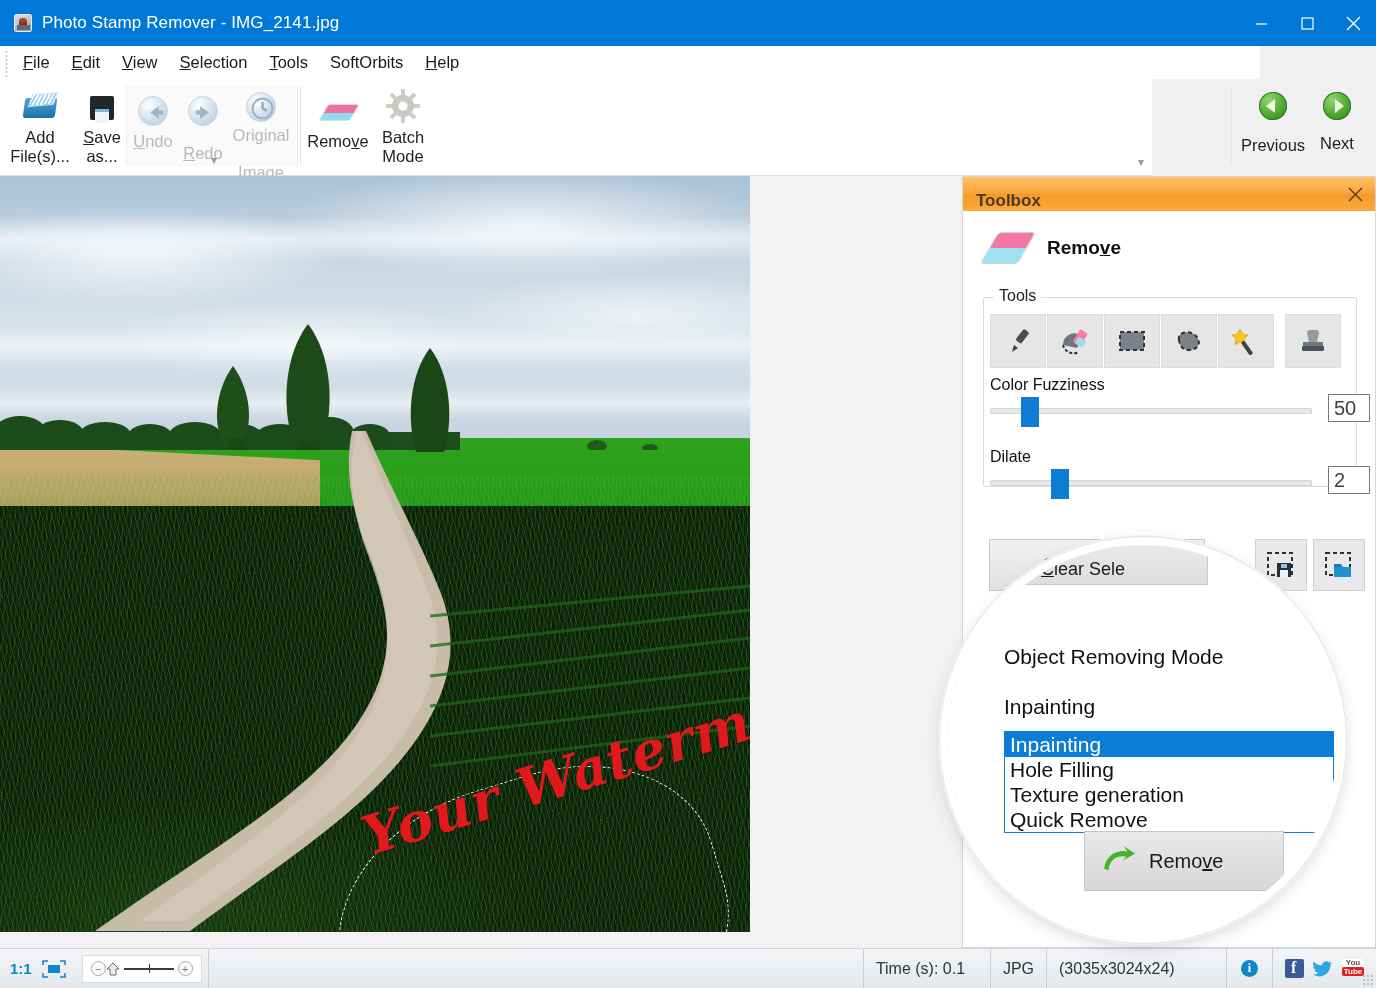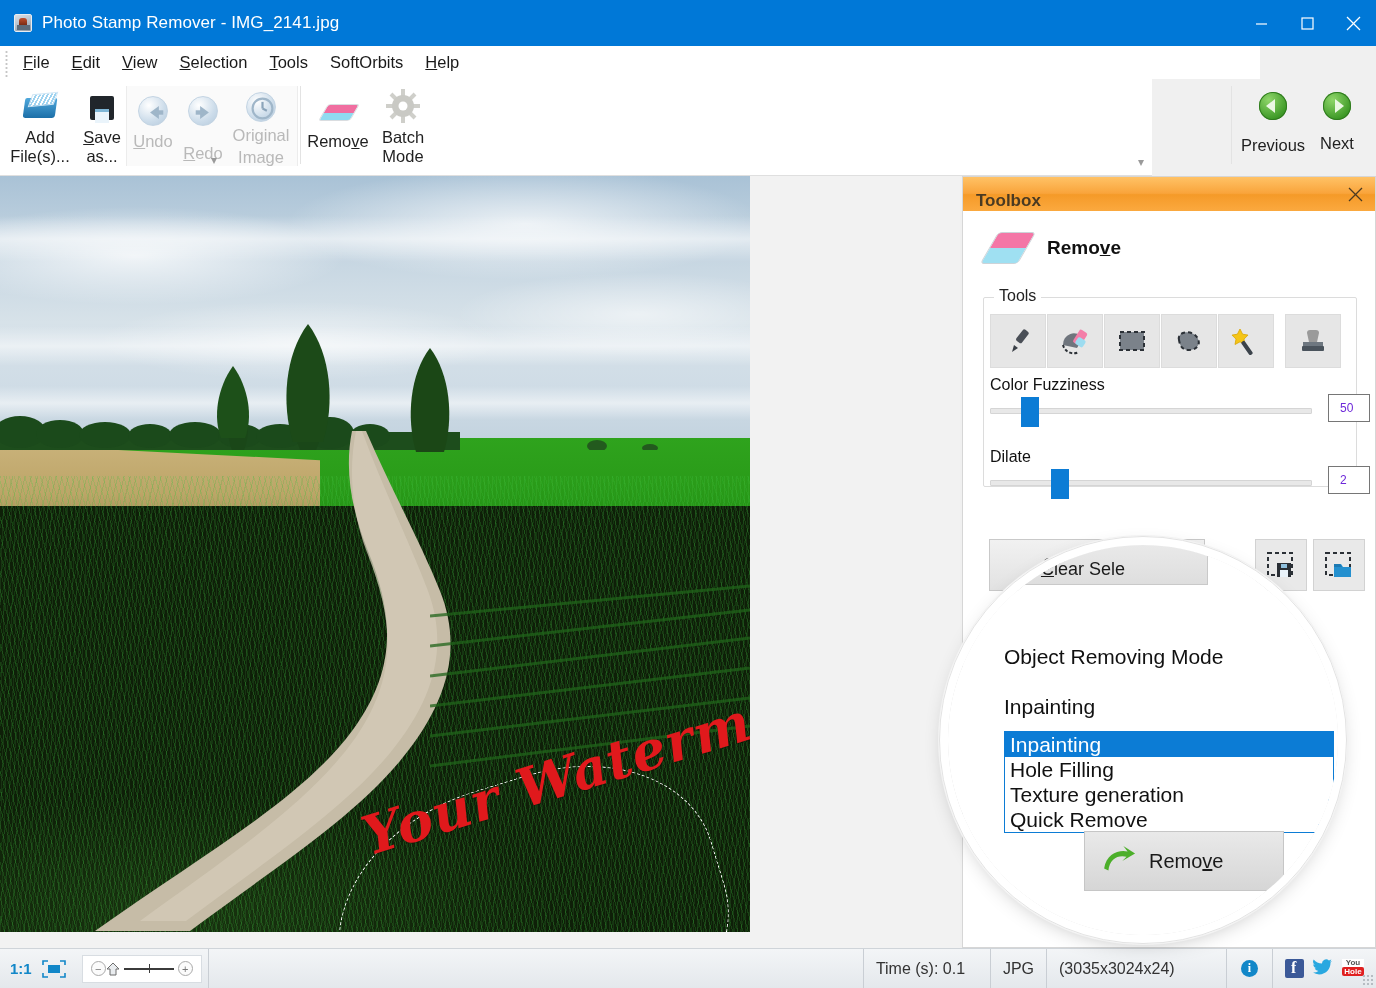--- a/index.html
+++ b/index.html
@@ -237,21 +237,21 @@
   .slabel{ position:absolute; font-size:16px; color:#111; }
   .slider{
     position:absolute; height:6px; background:#e8e8e8;
     border:1px solid #d5d5d5; border-radius:1px;
   }
   .thumb{
     position:absolute; width:18px; height:30px; background:#0c7cd5; top:-12px;
   }
   .numbox{
     position:absolute; width:42px; height:28px; border:1px solid #767676; background:#fff;
-    font-size:12px; color:#6d28d9; padding-left:11px; line-height:27px;
+    font-size:20px; color:#404040; padding-left:5px; line-height:27px;
   }
   .clearbtn{
     position:absolute; left:6px; top:152px; width:216px; height:52px;
     background:linear-gradient(180deg,#f1f1f1,#e2e2e2);
     border:1px solid #c9c9c9;
     display:flex; align-items:center; justify-content:center;
     font-size:16px; color:#1a1a1a;
   }
   .clearbtn u{ text-decoration:underline; }
   .selbtn{
@@ -343,21 +343,21 @@
     display:flex; align-items:center; padding:0 8px; gap:0px; width:120px;
   }
   .zs-track{ flex:1; height:2px; background:#3b3b3b; position:relative; margin:0 4px;}
   .zs-tick{ position:absolute; left:50%; top:-4px; width:1px; height:9px; background:#3b3b3b;}
   .zs-house{ position:relative; width:14px; height:14px; }
   .rbtncircle{
     width:15px;height:15px;border-radius:50%;border:1px solid #a9a9a9;
     display:flex;align-items:center;justify-content:center;font-size:11px;color:#777;
     background:#fbfbfb;
   }
-  .social{ display:flex; align-items:flex-start; gap:9px; padding:0 12px; }
+  .social{ display:flex; align-items:flex-end; gap:9px; padding:0 12px; }
   .fb{ width:19px;height:19px;background:#3b5998;border-radius:2px;position:relative;}
   .fb:after{content:"f";position:absolute;left:6px;top:0px;color:#fff;font-size:16px;font-weight:bold;font-family:"Liberation Serif",serif;}
   .tw{ width:20px;height:17px; }
   .yt{ width:22px;height:19px; display:flex;flex-direction:column; }
   .yt .y1{ background:#fff;color:#555;font-size:8px;line-height:8px;text-align:center;font-weight:bold;}
   .yt .y2{ background:#e02020;color:#fff;font-size:8px;line-height:9px;text-align:center;font-weight:bold;border-radius:2px;}
   .infoi{
     width:17px;height:17px;border-radius:50%;background:#1287c8;color:#fff;
     font-size:12px;font-weight:bold;display:flex;align-items:center;justify-content:center;
     font-family:"Liberation Serif",serif;
@@ -451,21 +451,21 @@
     <div class="rbtn disabled" style="left:228px;width:66px;">
       <span class="ico" style="height:32px">
         <span class="circ"></span>
         <svg class="arr" viewBox="0 0 30 30" style="position:absolute;left:3px;top:2px">
           <circle cx="15" cy="15" r="9" fill="none" stroke="#9fb6c9" stroke-width="2"></circle>
           <line x1="15" y1="15" x2="15" y2="9" stroke="#8ba4ba" stroke-width="2"></line>
           <line x1="15" y1="15" x2="19" y2="17" stroke="#8ba4ba" stroke-width="2"></line>
         </svg>
       </span>
       <span class="lbl">Original</span>
-      <span class="lbl" style="margin-top:4px">Image</span>
+      <span class="lbl" style="margin-top:19px">Image</span>
     </div>
 
     <div class="ribbon-sep" style="left:300px"></div>
 
     <div class="rbtn" style="left:304px;width:68px;padding-top:10px">
       <span class="ico ico-eraser" style="height:30px"></span>
       <span class="lbl" style="margin-top:8px">Remo<u>v</u>e</span>
     </div>
 
     <div class="rbtn" style="left:372px;width:62px;">
@@ -746,19 +746,19 @@
     </div>
     <div class="social">
       <span class="fb"></span>
       <span class="tw">
         <svg width="20" height="17" viewBox="0 0 20 17">
             <path d="M19 2 a8 8 0 0 1 -2.3 .6 A4 4 0 0 0 18.4 .6 a8 8 0 0 1 -2.5 1 A4 4 0 0 0 9 4.6 a11.4 11.4 0 0 1 -8.3 -4.2 a4 4 0 0 0 1.2 5.3 A4 4 0 0 1 .3 5.2 a4 4 0 0 0 3.2 3.9 a4 4 0 0 1 -1.8 .1 a4 4 0 0 0 3.7 2.8 A8 8 0 0 1 0 13.6 a11.3 11.3 0 0 0 6.1 1.8 c7.4 0 11.4 -6.1 11.4 -11.4 v-.5 A8 8 0 0 0 19 2 z" fill="#29a8e0"></path>
           </svg>
       </span>
       <span class="yt">
         <span class="y1">You</span>
-        <span class="y2">Hole</span>
+        <span class="y2">Tube</span>
       </span>
     </div>
     <div class="resize-grip"></div>
   </div>
 
 </div>
 
 </body></html>

